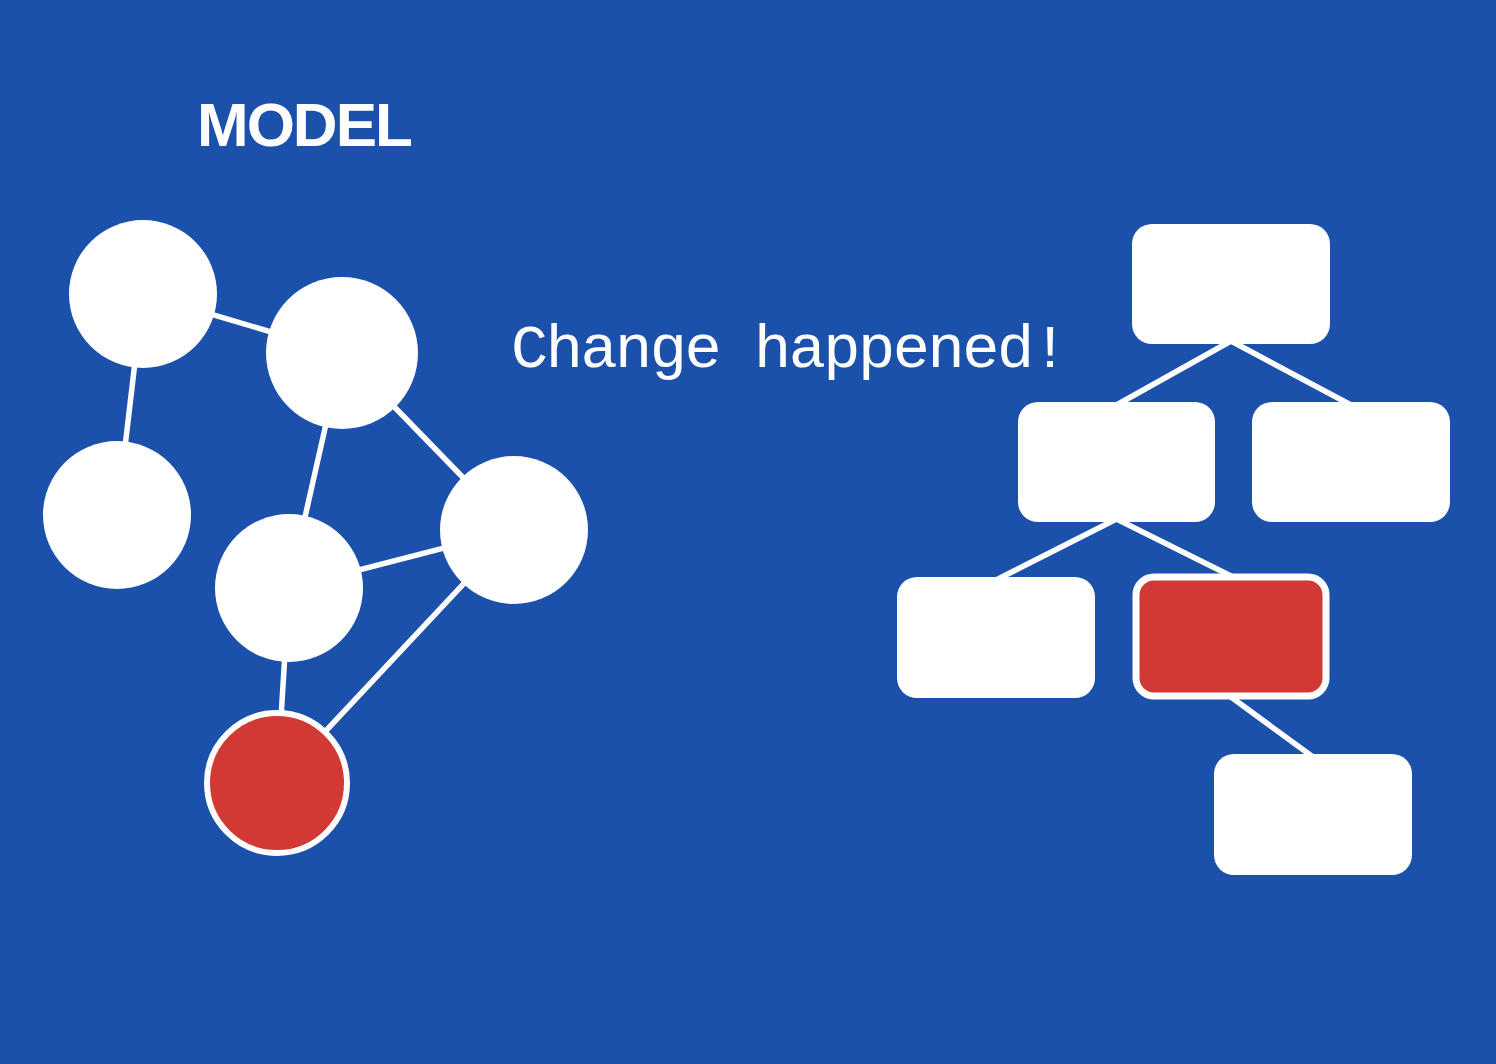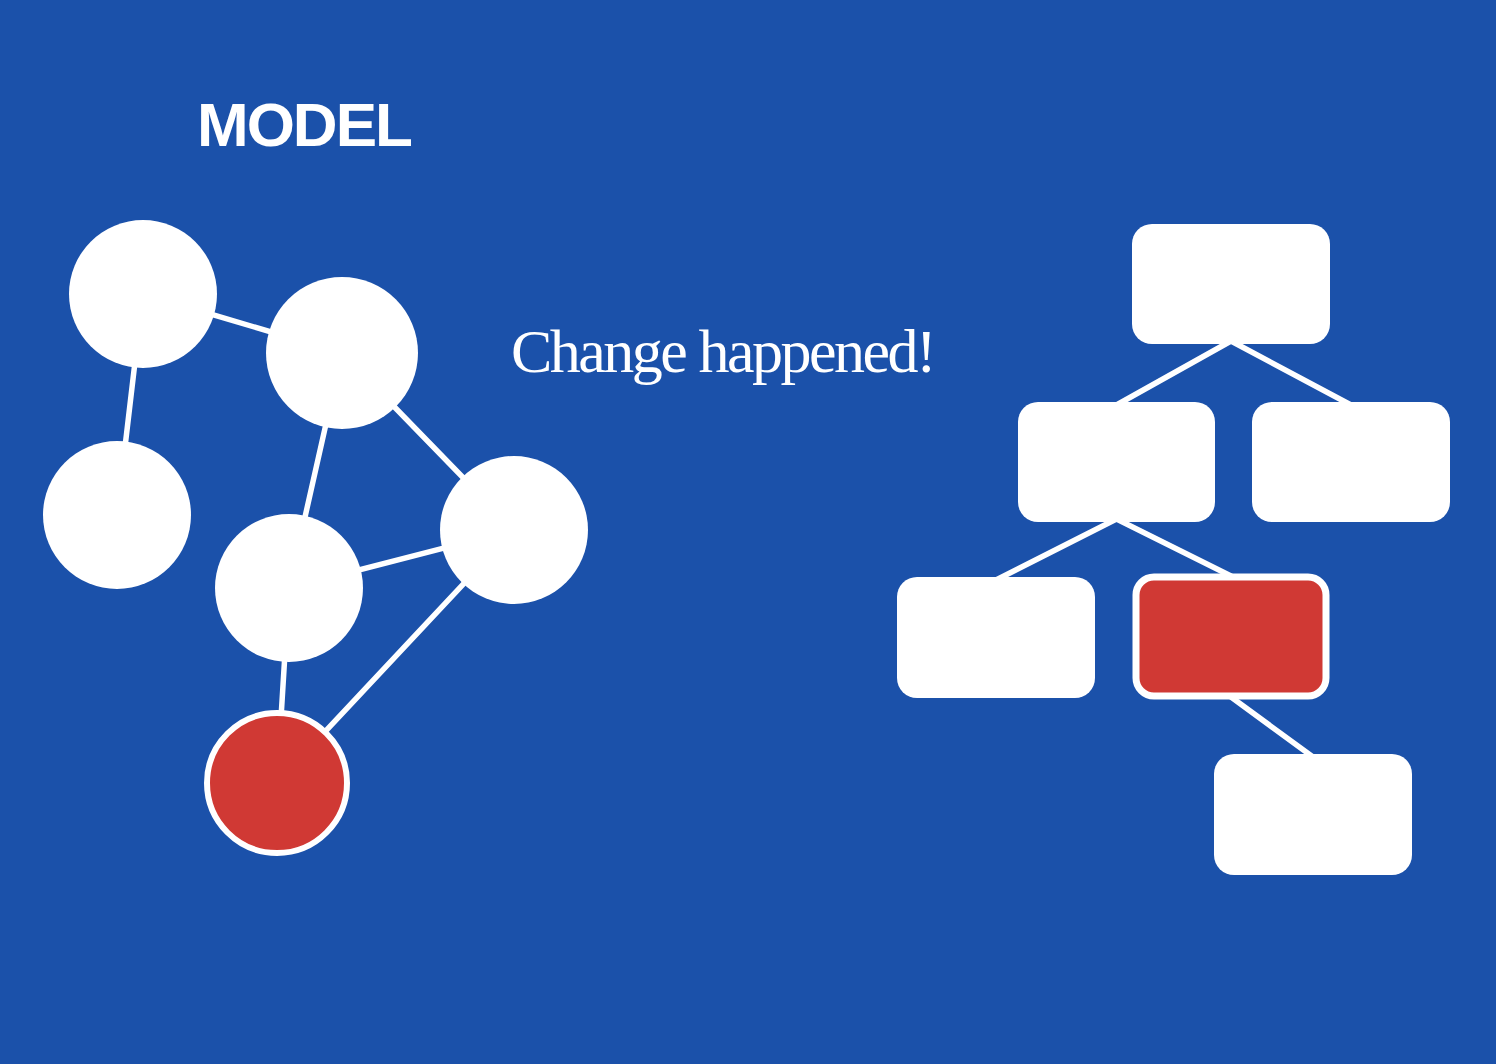--- a/index.html
+++ b/index.html
@@ -10,21 +10,21 @@
     position:absolute;
     font-family:"Liberation Sans",sans-serif;
     font-weight:700;
     font-size:62px;
     line-height:1;
     letter-spacing:-2px;
     white-space:nowrap;
   }
   .message{
     position:absolute;
-    font-family:Liberation Serif, serif;
+    font-family:Liberation Mono, monospace;
     font-weight:400;
     font-size:62px;
     line-height:1;
     letter-spacing:-2.5px;
     white-space:nowrap;
   }
 </style>
 </head>
 <body>
 

